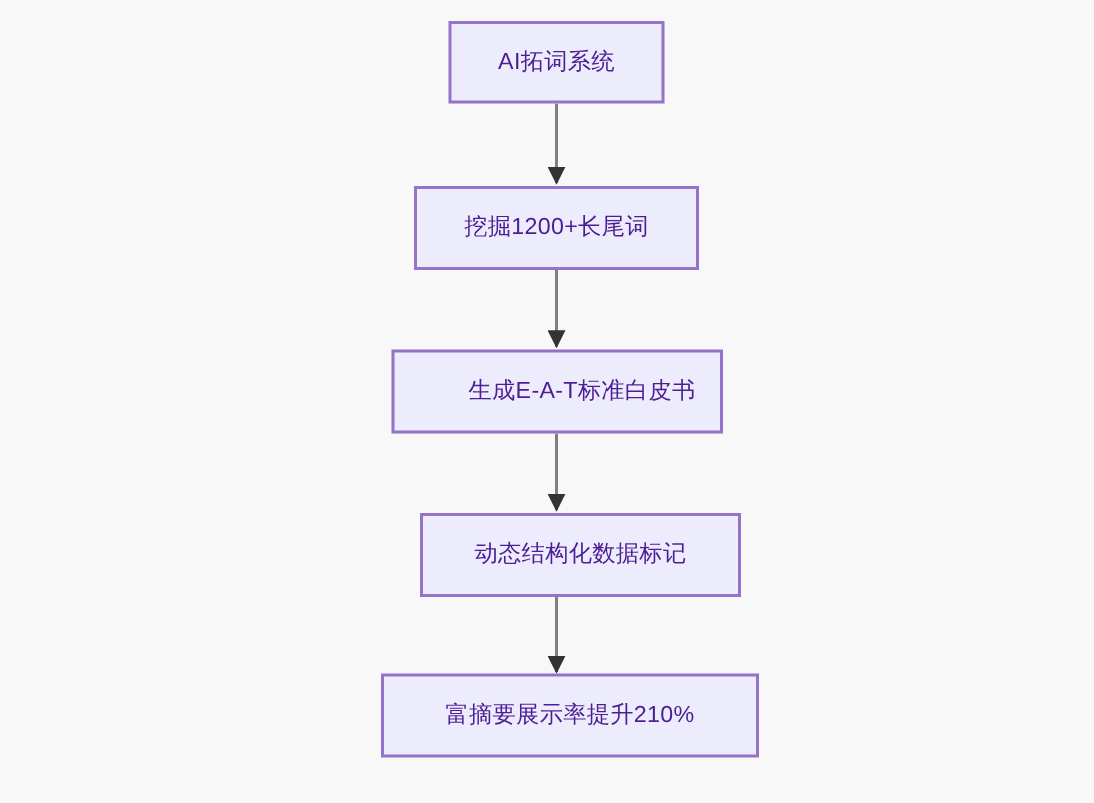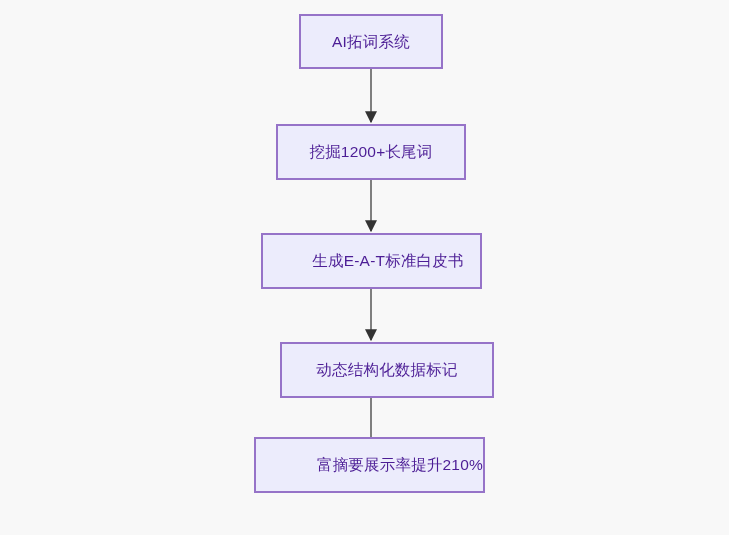--- a/index.html
+++ b/index.html
@@ -41,21 +41,21 @@
     font-size: 15.5px;
     line-height: 1.25;
     letter-spacing: 0.2px;
     white-space: nowrap;
   }
   
   #node-0 { left: 299px; top: 14px;  width: 144px; height: 55px; }
   #node-1 { left: 276px; top: 124px; width: 190px; height: 56px; }
   #node-2 { left: 261px; top: 233px; width: 221px; height: 56px; padding-left: 33px; }
   #node-3 { left: 264px; top: 342px; width: 214px; height: 56px; margin-left: 16px; }
-  #node-4 { left: 254px; top: 437px; width: 231px; height: 56px; justify-content: flex-end; }
+  #node-4 { left: 254px; top: 449px; width: 252px; height: 56px; }
 </style>
 </head>
 <body>
 
 <div id="flowchart">
 
   <svg class="edge-layer" width="729" height="535" viewBox="0 0 729 535">
     <defs>
       <marker id="arrowhead" viewBox="0 0 10 10" refX="9" refY="5" markerWidth="6" markerHeight="6" orient="auto-start-reverse">
         <path d="M 0 0 L 10 5 L 0 10 z" fill="#333333"></path>

